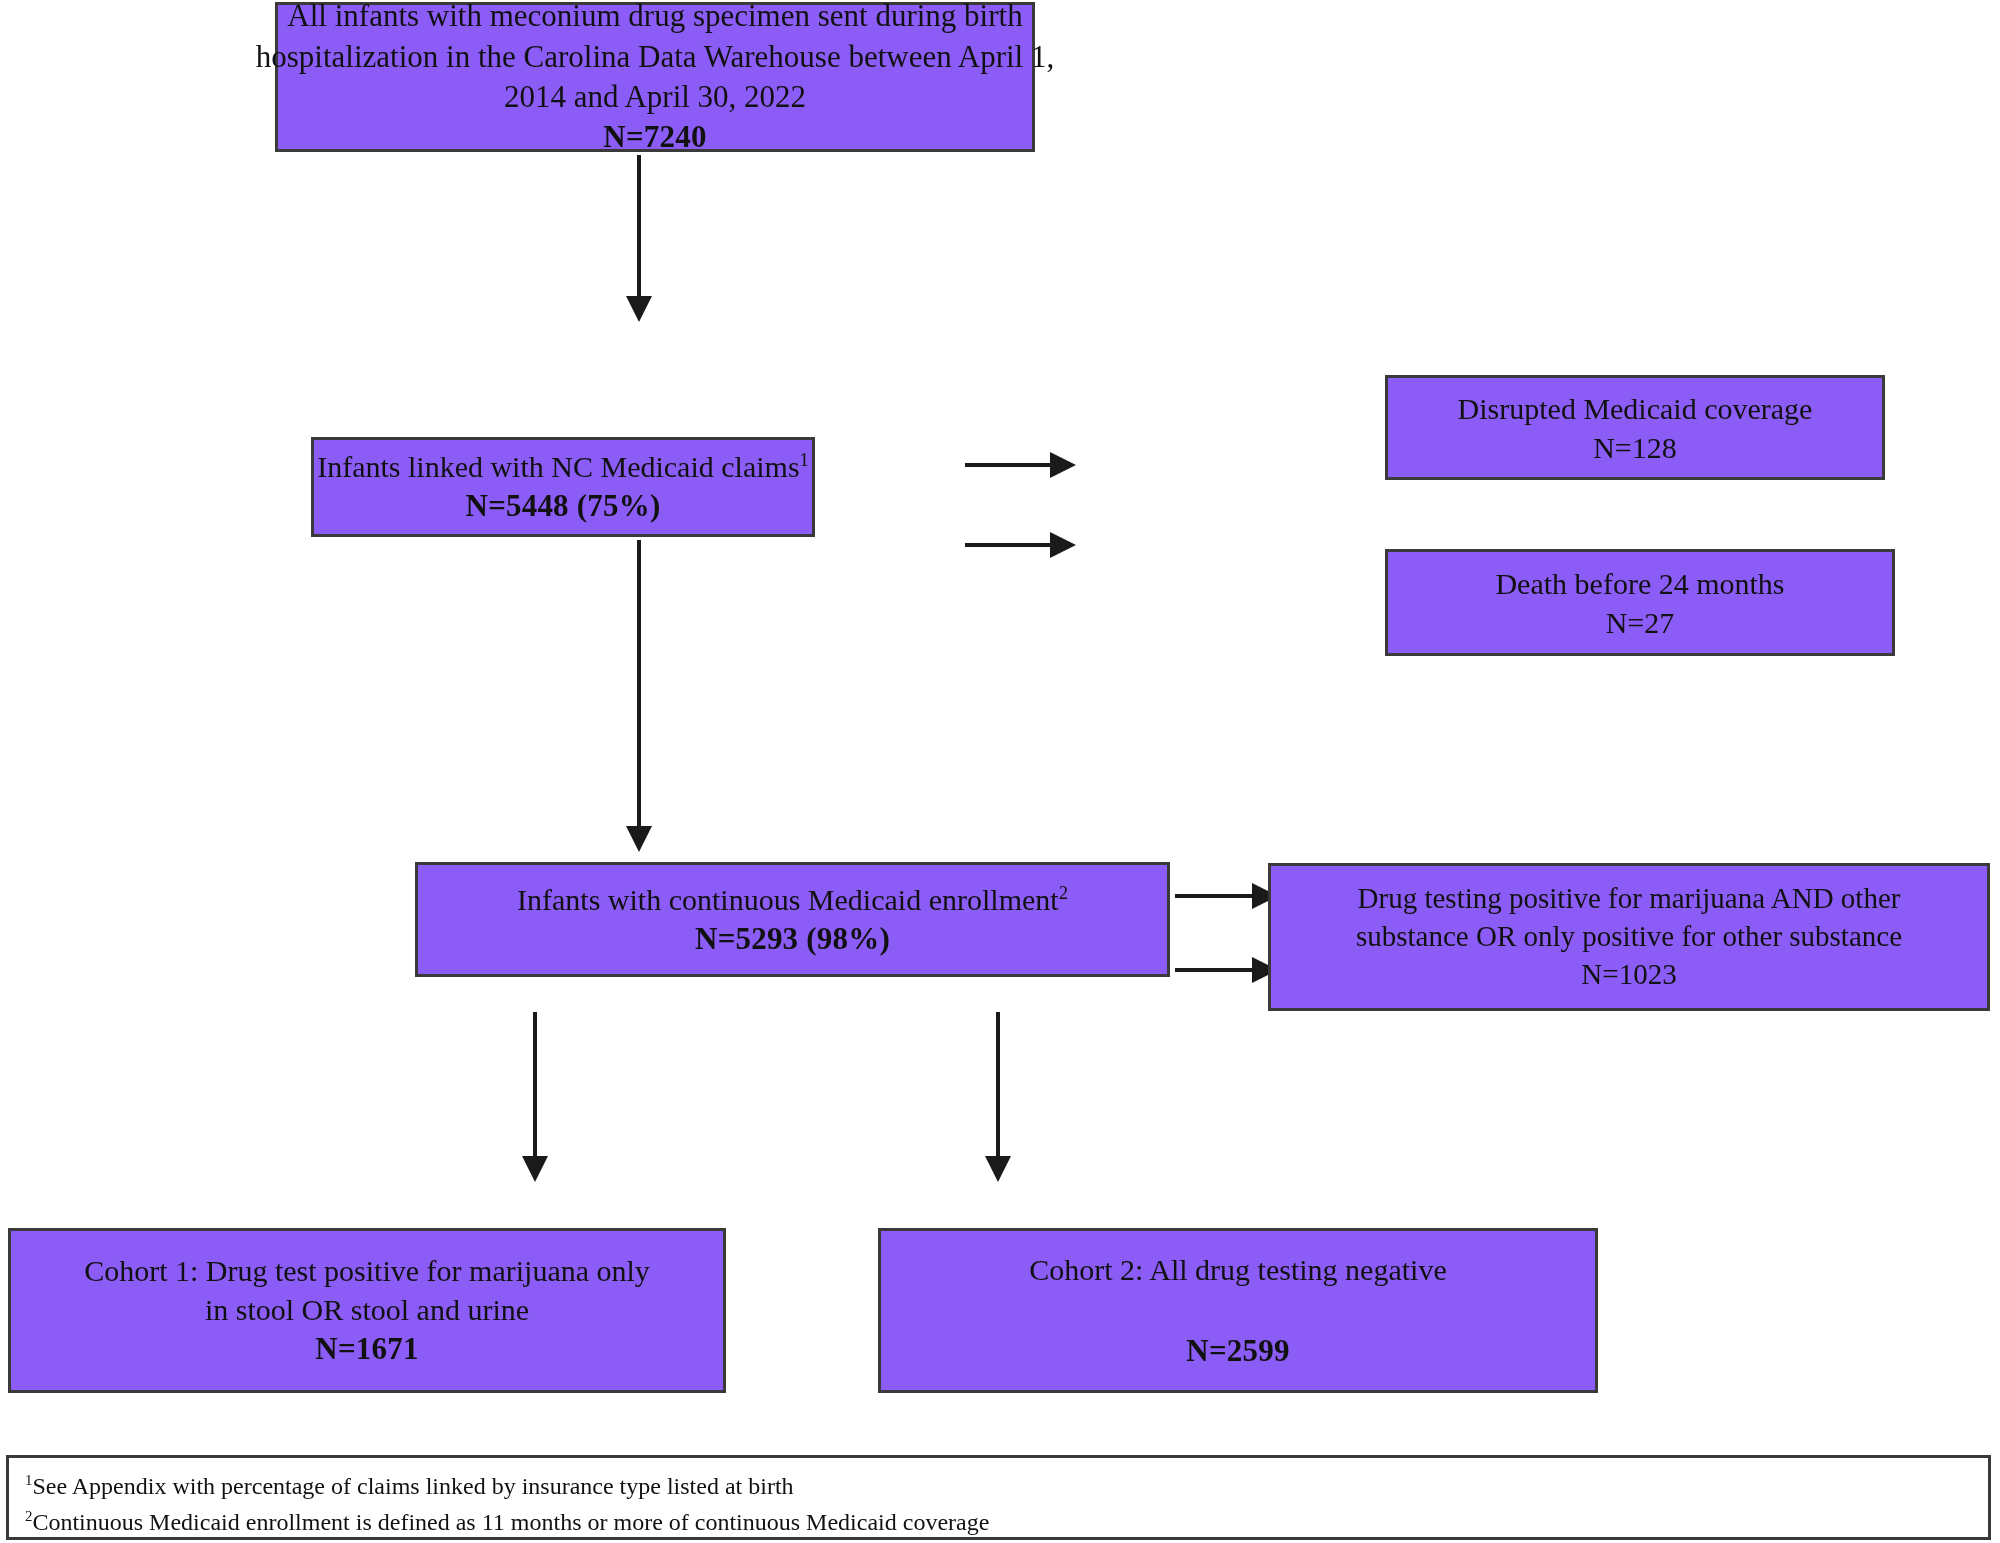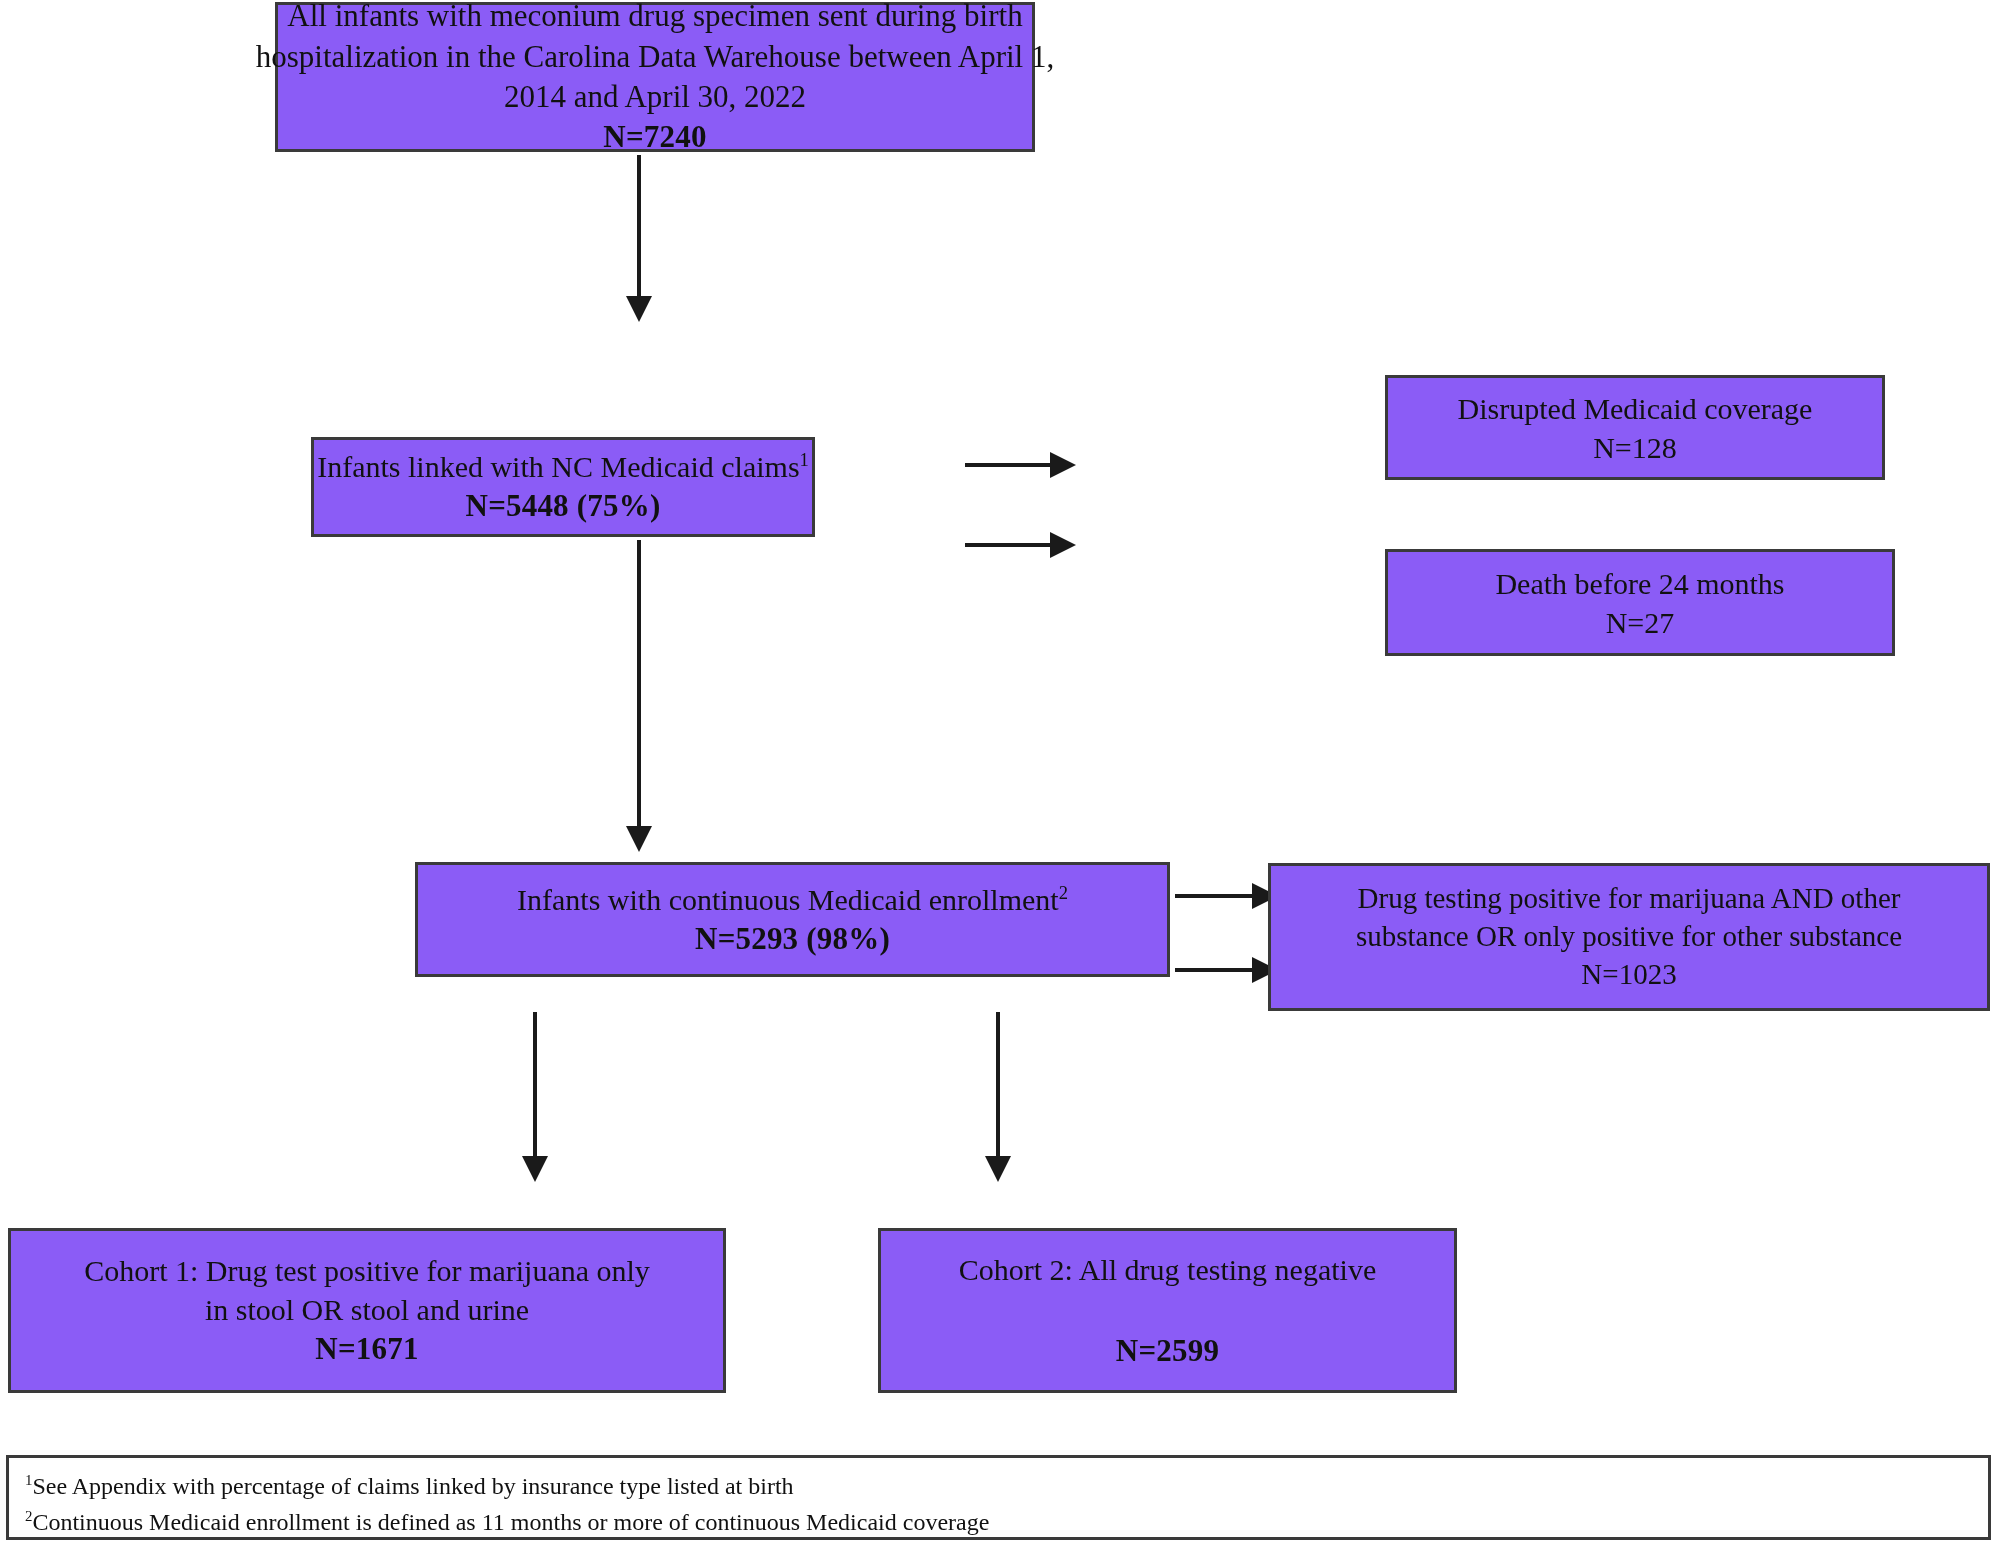--- a/index.html
+++ b/index.html
@@ -146,21 +146,21 @@
 
   <div class="vline" style="left:996px; top:1012px; height:153px;"></div>
   <div class="arrow-down" style="left:985px; top:1156px;"></div>
 
   <div class="box" style="left:8px; top:1228px; width:718px; height:165px;">
     <span class="line t30">Cohort 1: Drug test positive for marijuana only</span>
     <span class="line t30">in stool OR stool and urine</span>
     <span class="line t31 n-bold">N=1671</span>
   </div>
 
-  <div class="box" style="left:878px; top:1228px; width:579px; height:165px;">
+  <div class="box" style="left:878px; top:1228px; width:720px; height:165px;">
     <span class="line t30" style="margin-bottom:42px;">Cohort 2: All drug testing negative</span>
     <span class="line t31 n-bold">N=2599</span>
   </div>
 
   <div id="footnotes" style="left:6px; top:1455px; width:1985px; height:85px;">
     <div><sup>1</sup><span>See Appendix with percentage of claims linked by insurance type listed at birth</span></div>
     <div><sup>2</sup><span>Continuous Medicaid enrollment is defined as 11 months or more of continuous Medicaid coverage</span></div>
   </div>
 
 </div>

